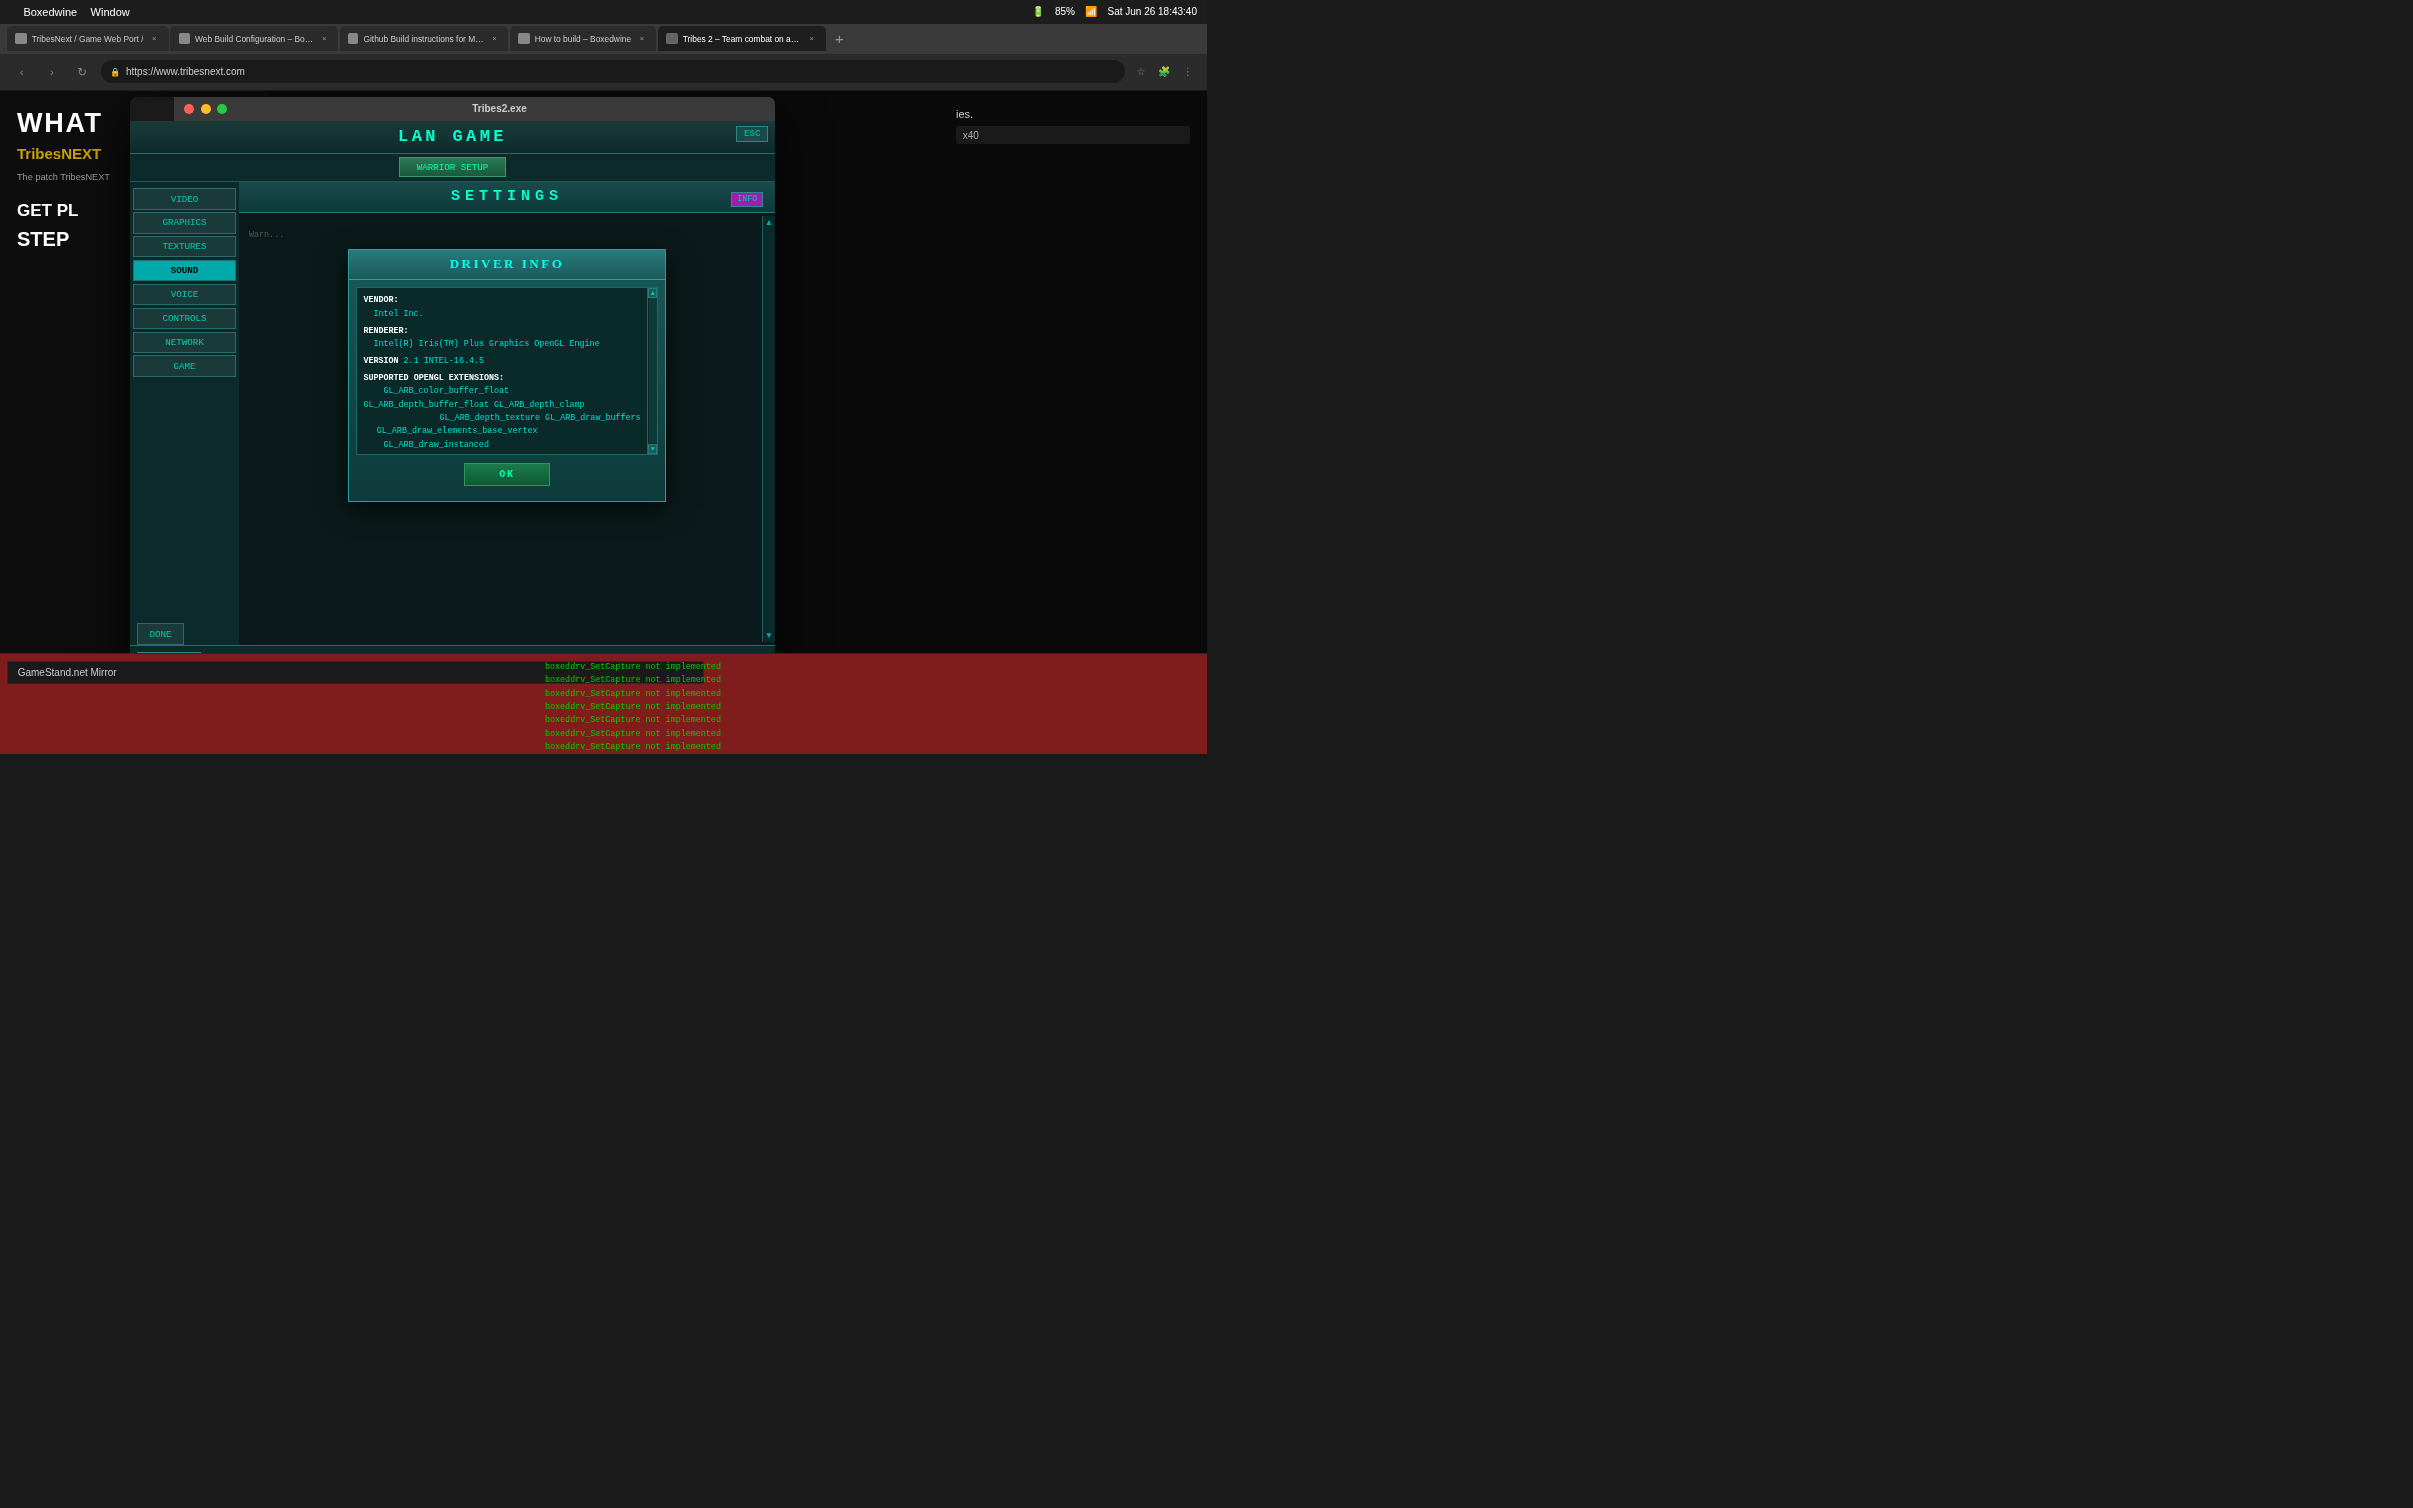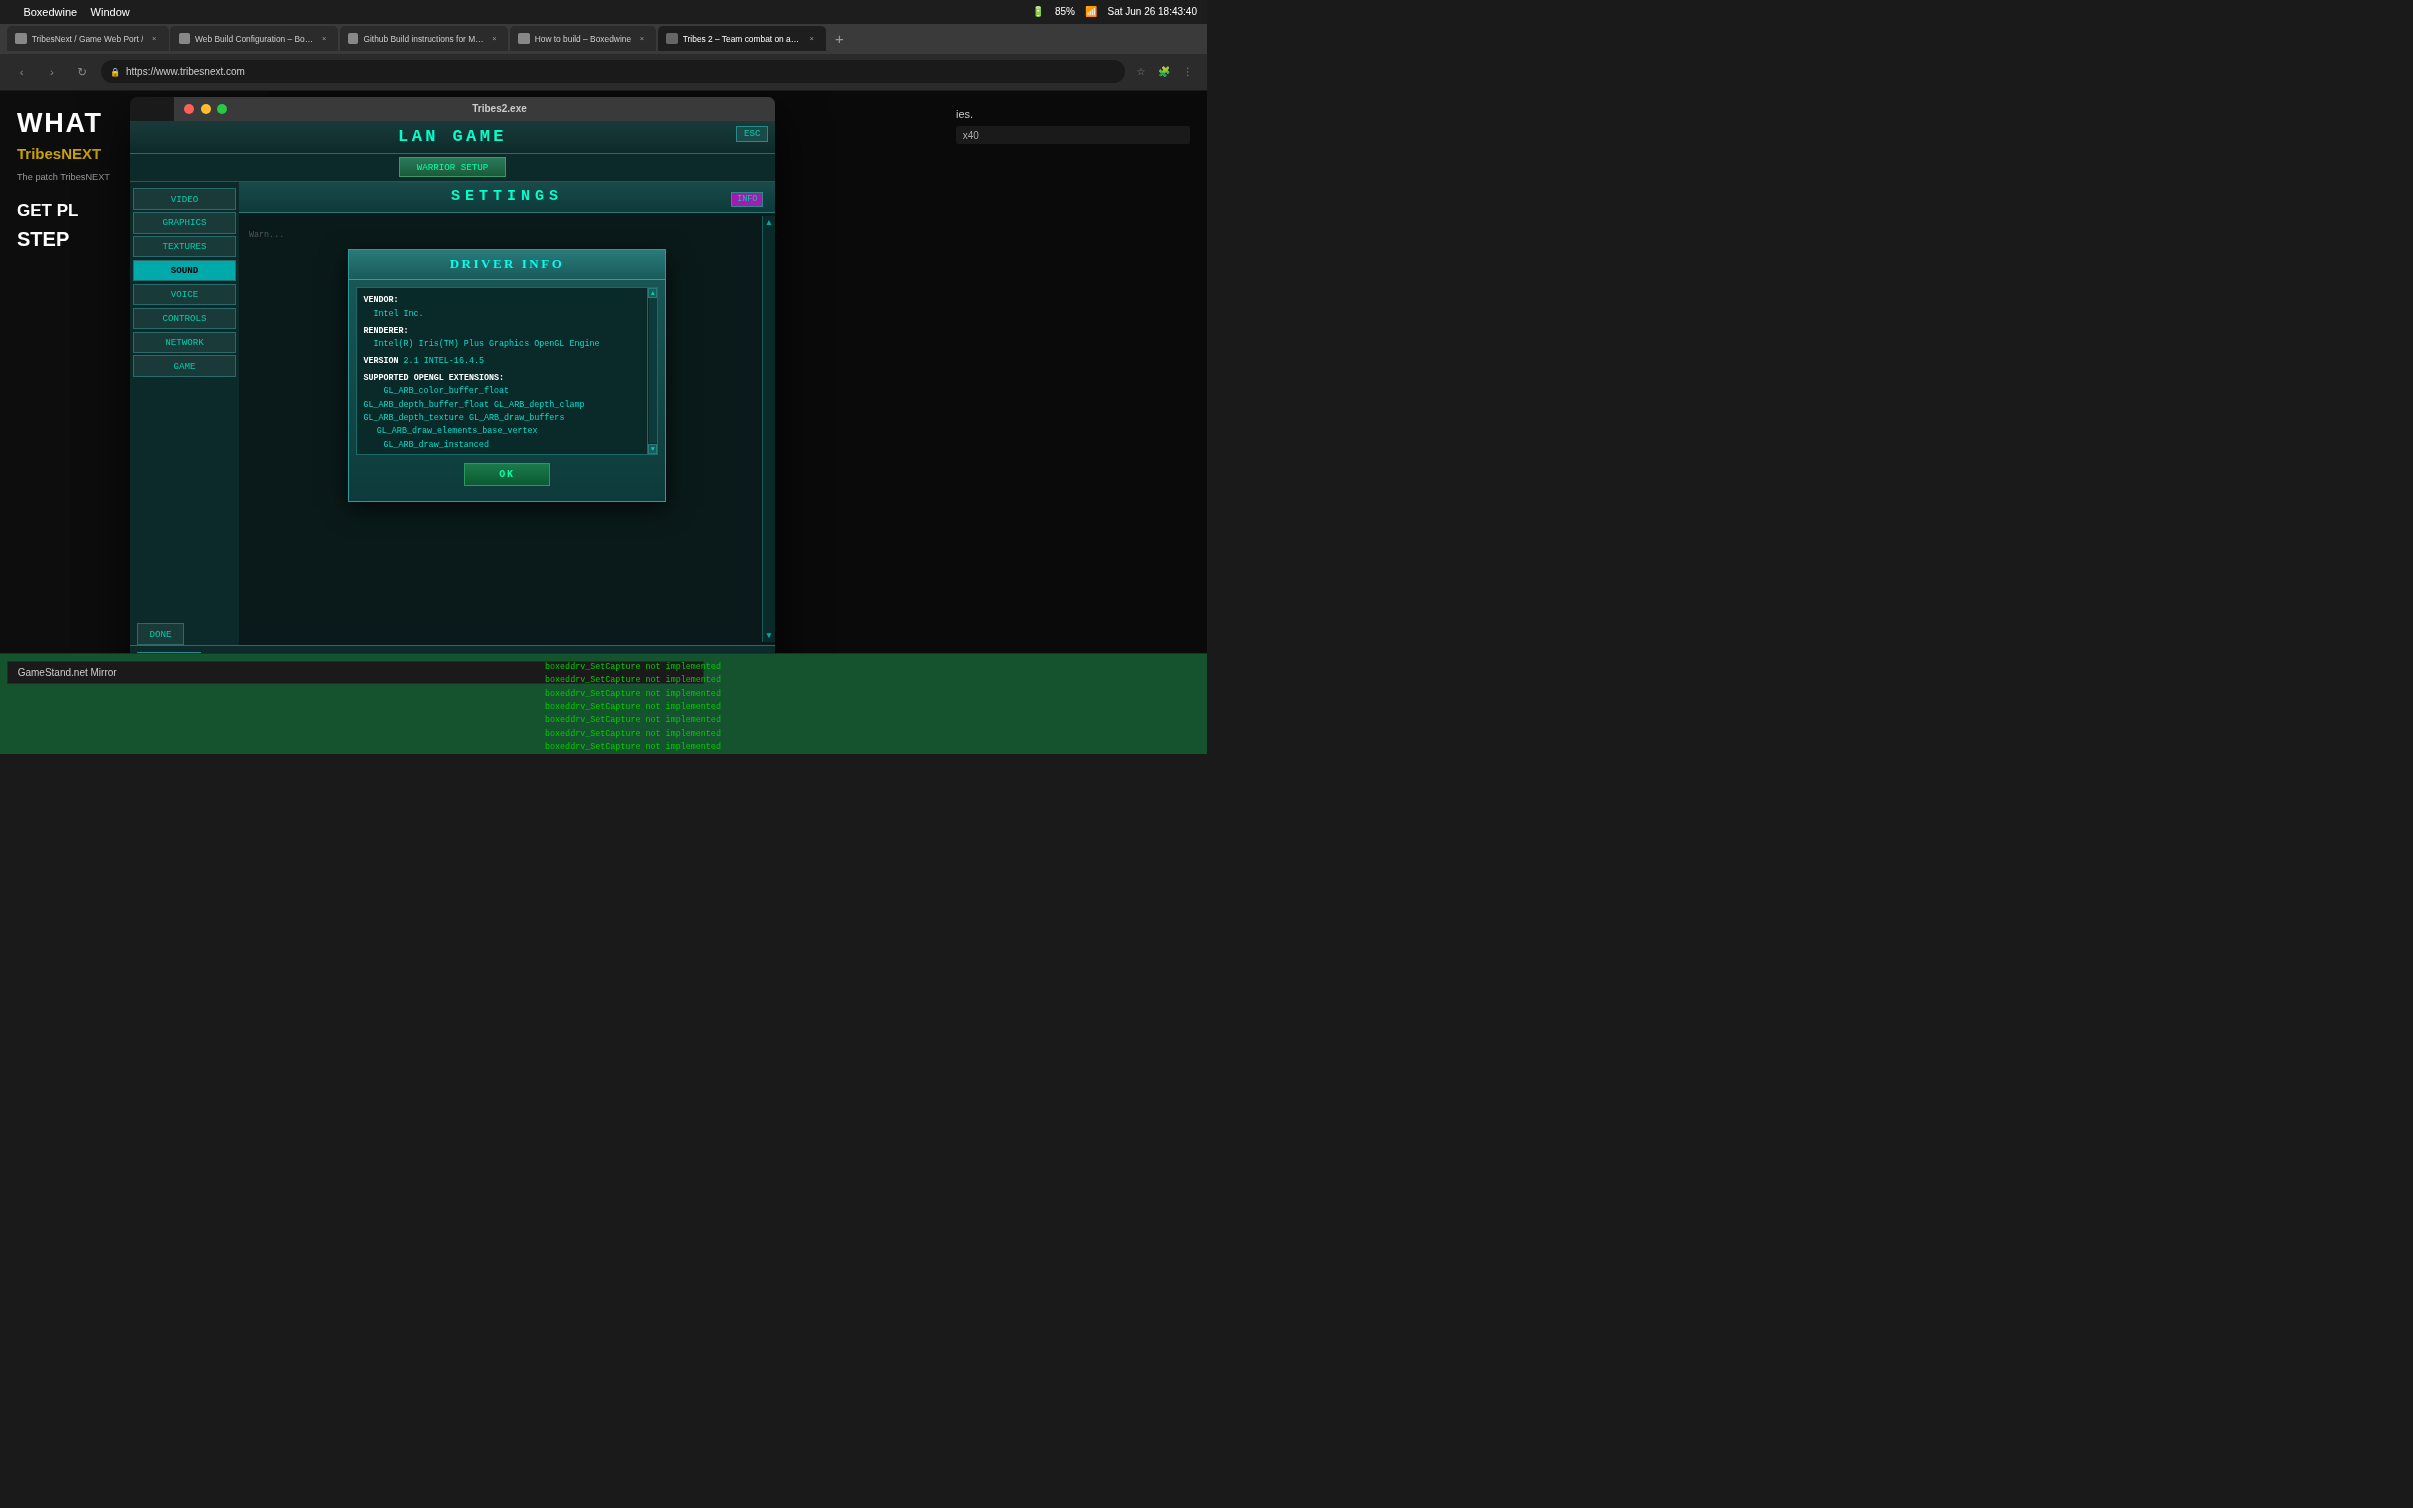--- a/index.html
+++ b/index.html
@@ -439,21 +439,21 @@
       font-weight: bold;
       cursor: pointer;
       letter-spacing: 1.7px;
     }
 
     
     .terminal-area {
       position: absolute;
       bottom: 0; left: 0; right: 0;
       height: 101px;
-      background: #14532d;
+      background: #7f1d1d;
       border-top: 0.8px solid #2a2a2a;
       padding: 6.7px;
       overflow: hidden;
       margin-top: 37px;
     }
     .terminal-left {
       position: absolute;
       left: 6.7px; right: 503px;
       top: 6.7px; bottom: 6.7px;
     }
@@ -651,21 +651,21 @@
                         <span style="padding-left:10px;">Intel(R) Iris(TM) Plus Graphics OpenGL Engine</span>
                       </div>
                       <div class="dialog-text" style="margin-top:3.4px;">
                         <span class="dialog-label">VERSION</span>
                         <span>2.1 INTEL-16.4.5</span>
                       </div>
                       <div class="dialog-text" style="margin-top:3.4px;">
                         <span class="dialog-label">SUPPORTED OPENGL EXTENSIONS:</span><br>
                         <span style="padding-left:20px; display:block;">GL_ARB_color_buffer_float</span>
                         <span style="display:block;">GL_ARB_depth_buffer_float GL_ARB_depth_clamp</span>
-                        <span style="display:block;">GL_ARB_depth_texture GL_ARB_draw_buffers</span>
+                        <span style="display:block;text-align:right;">GL_ARB_depth_texture GL_ARB_draw_buffers</span>
                         <span style="padding-left:13.4px; display:block;">GL_ARB_draw_elements_base_vertex</span>
                         <span style="padding-left:20px; display:block;">GL_ARB_draw_instanced</span>
                       </div>
                     </div>
 
                     <div class="dialog-scrollbar">
                       <div class="scroll-arrow">▲</div>
                       <div class="scroll-thumb"></div>
                       <div class="scroll-arrow">▼</div>
                     </div>

